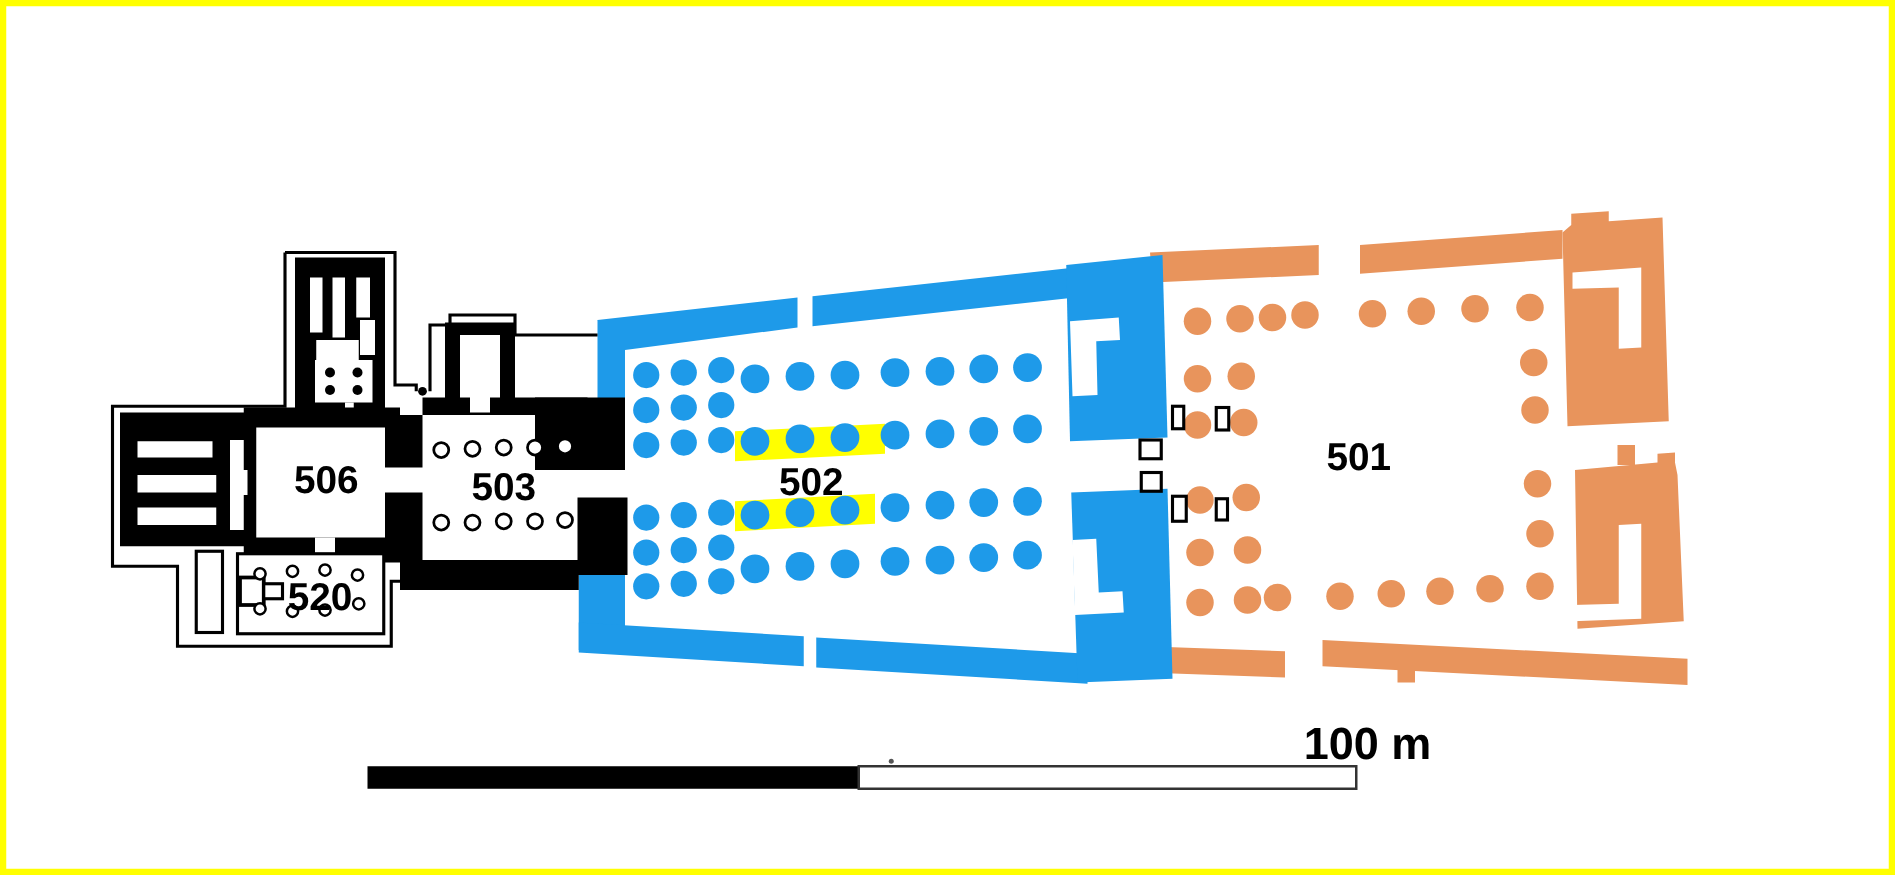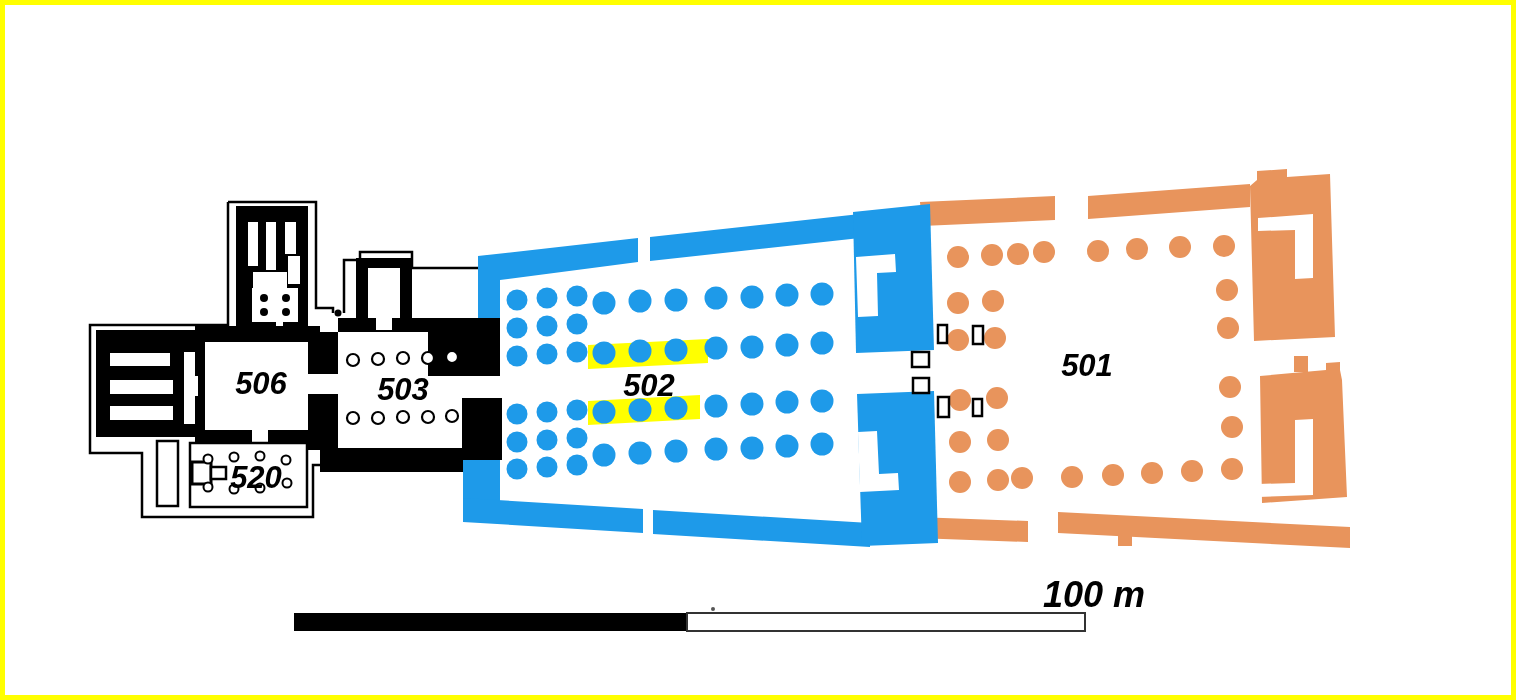--- a/index.html
+++ b/index.html
@@ -1,16 +1,16 @@
 <!DOCTYPE html>
 <html style="--yellow: #FFFF00; --blue: #1E9AE9; --orange: #E8945C; --black: #000000; --white: #FFFFFF; --scale_outline: #333333;"><head>
 <meta charset="utf-8">
 <style>
   html,body{margin:0;padding:0;background:#fff;}
-  .stage{position:relative;width:1516px;height:700px;overflow:hidden;background:#fff;font-style:italic;}
+  .stage{position:relative;width:1516px;height:700px;overflow:hidden;background:#fff;}
   svg{display:block;}
   .f-blue{fill:var(--blue);}
   .f-orange{fill:var(--orange);}
   .f-black{fill:#000;}
   .f-white{fill:#fff;}
   .f-yellow{fill:var(--yellow);}
   .o-line{fill:none;stroke:#000;stroke-width:2.5;}
   .wline{fill:#fff;stroke:#000;stroke-width:2.5;}
   .lbl{font-family:"Liberation Sans",sans-serif;font-weight:bold;font-size:31px;fill:#000;text-anchor:middle;}
   .lbl-scale{font-size:36px;}

